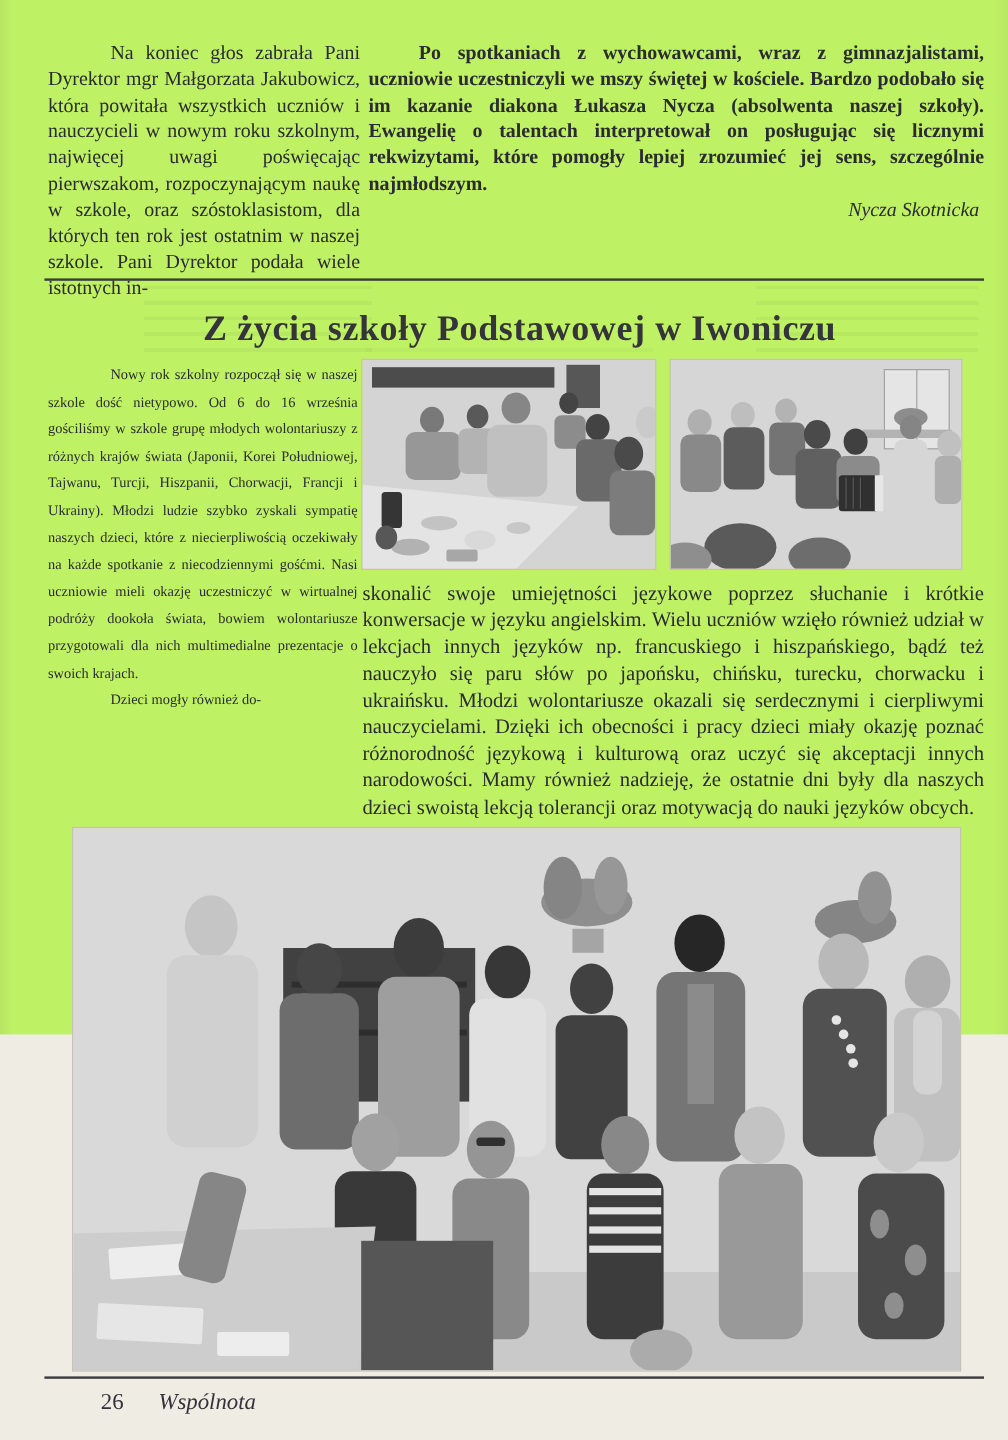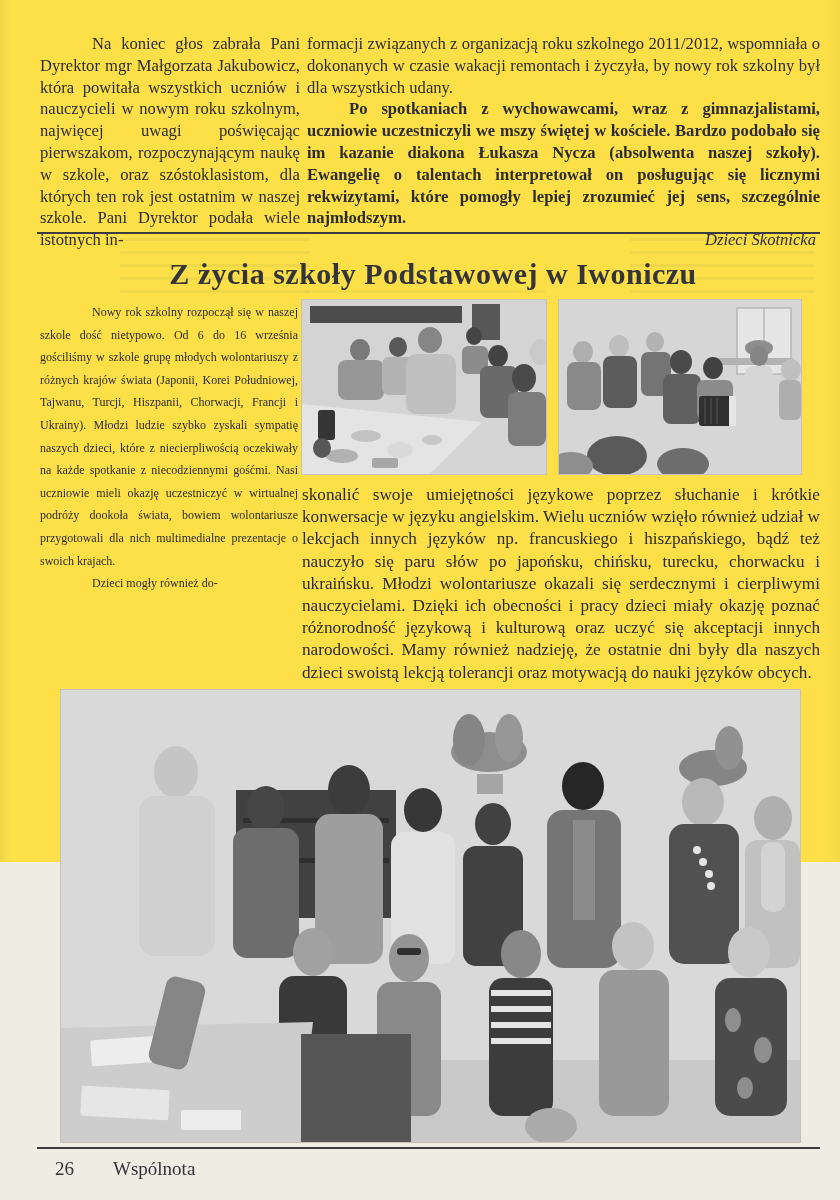--- a/index.html
+++ b/index.html
@@ -3,21 +3,21 @@
 <meta charset="utf-8">
 <style>
   html,body{margin:0;padding:0;}
   body{
     width:840px;height:1200px;overflow:hidden;
     background:#efece3;
     font-family:"Liberation Serif","DejaVu Serif",serif;
   }
   .page{
     position:relative;width:840px;height:862px;
-    background:#fde047;
+    background:#bef264;
     color:#2c2b31;
   }
   
   .page::before{
     content:"";position:absolute;left:0;top:0;width:10px;height:100%;
     background:linear-gradient(90deg,rgba(120,110,90,.10),rgba(120,110,90,0));
     pointer-events:none;
   }
   .page::after{
     content:"";position:absolute;right:0;top:0;width:14px;height:100%;
@@ -62,35 +62,34 @@
     background:repeating-linear-gradient(
       180deg,#6a7a6a 0 3px,transparent 3px 13px);
   }
   .ghost-1{left:120px;top:238px;width:190px;height:60px;}
   .ghost-2{left:630px;top:238px;width:185px;height:62px;}
   .ghost-3{left:305px;top:290px;width:240px;height:8px;opacity:.05;}
   footer{
     position:absolute;left:55px;top:1158px;width:740px;
     font-size:19px;color:#33323a;
   }
-  .page-number{display:inline-block;min-width:30px;}
-  .journal-name{margin-left:28px;}
+  .page-number{display:inline-block;min-width:30px;margin-left:29px;}
+  .journal-name{font-style:italic;margin-left:18px;}
 </style>
 </head>
 <body>
 
 <div class="page">
 
   <div class="col top-left">
     <p>Na koniec głos zabrała Pani Dyrektor mgr Małgorzata Jakubowicz, która powitała wszystkich uczniów i nauczycieli w nowym roku szkolnym, najwięcej uwagi poświęcając pierwszakom, rozpoczynającym naukę w szkole, oraz szóstoklasistom, dla których ten rok jest ostatnim w naszej szkole. Pani Dyrektor podała wiele istotnych in-</p>
   </div>
   <div class="col top-right">
-    <p class="noindent">formacji związanych z organizacją roku szkolnego 2011/2012, wspomniała o dokonanych w czasie wakacji remontach i życzyła, by nowy rok szkolny był dla wszystkich udany.</p>
     <p class="indent">Po spotkaniach z wychowawcami, wraz z gimnazjalistami, uczniowie uczestniczyli we mszy świętej w kościele. Bardzo podobało się im kazanie diakona Łukasza Nycza (absolwenta naszej szkoły). Ewangelię o talentach interpretował on posługując się licznymi rekwizytami, które pomogły lepiej zrozumieć jej sens, szczególnie najmłodszym.</p>
-    <p class="signature">Dzieci Skotnicka</p>
+    <p class="signature">Nycza Skotnicka</p>
   </div>
 
   <hr class="rule rule-top">
 
   <div class="ghost ghost-1"></div>
   <div class="ghost ghost-2"></div>
   <div class="ghost ghost-3"></div>
 
   <h1 class="headline">Z życia szkoły Podstawowej w Iwoniczu</h1>
 

